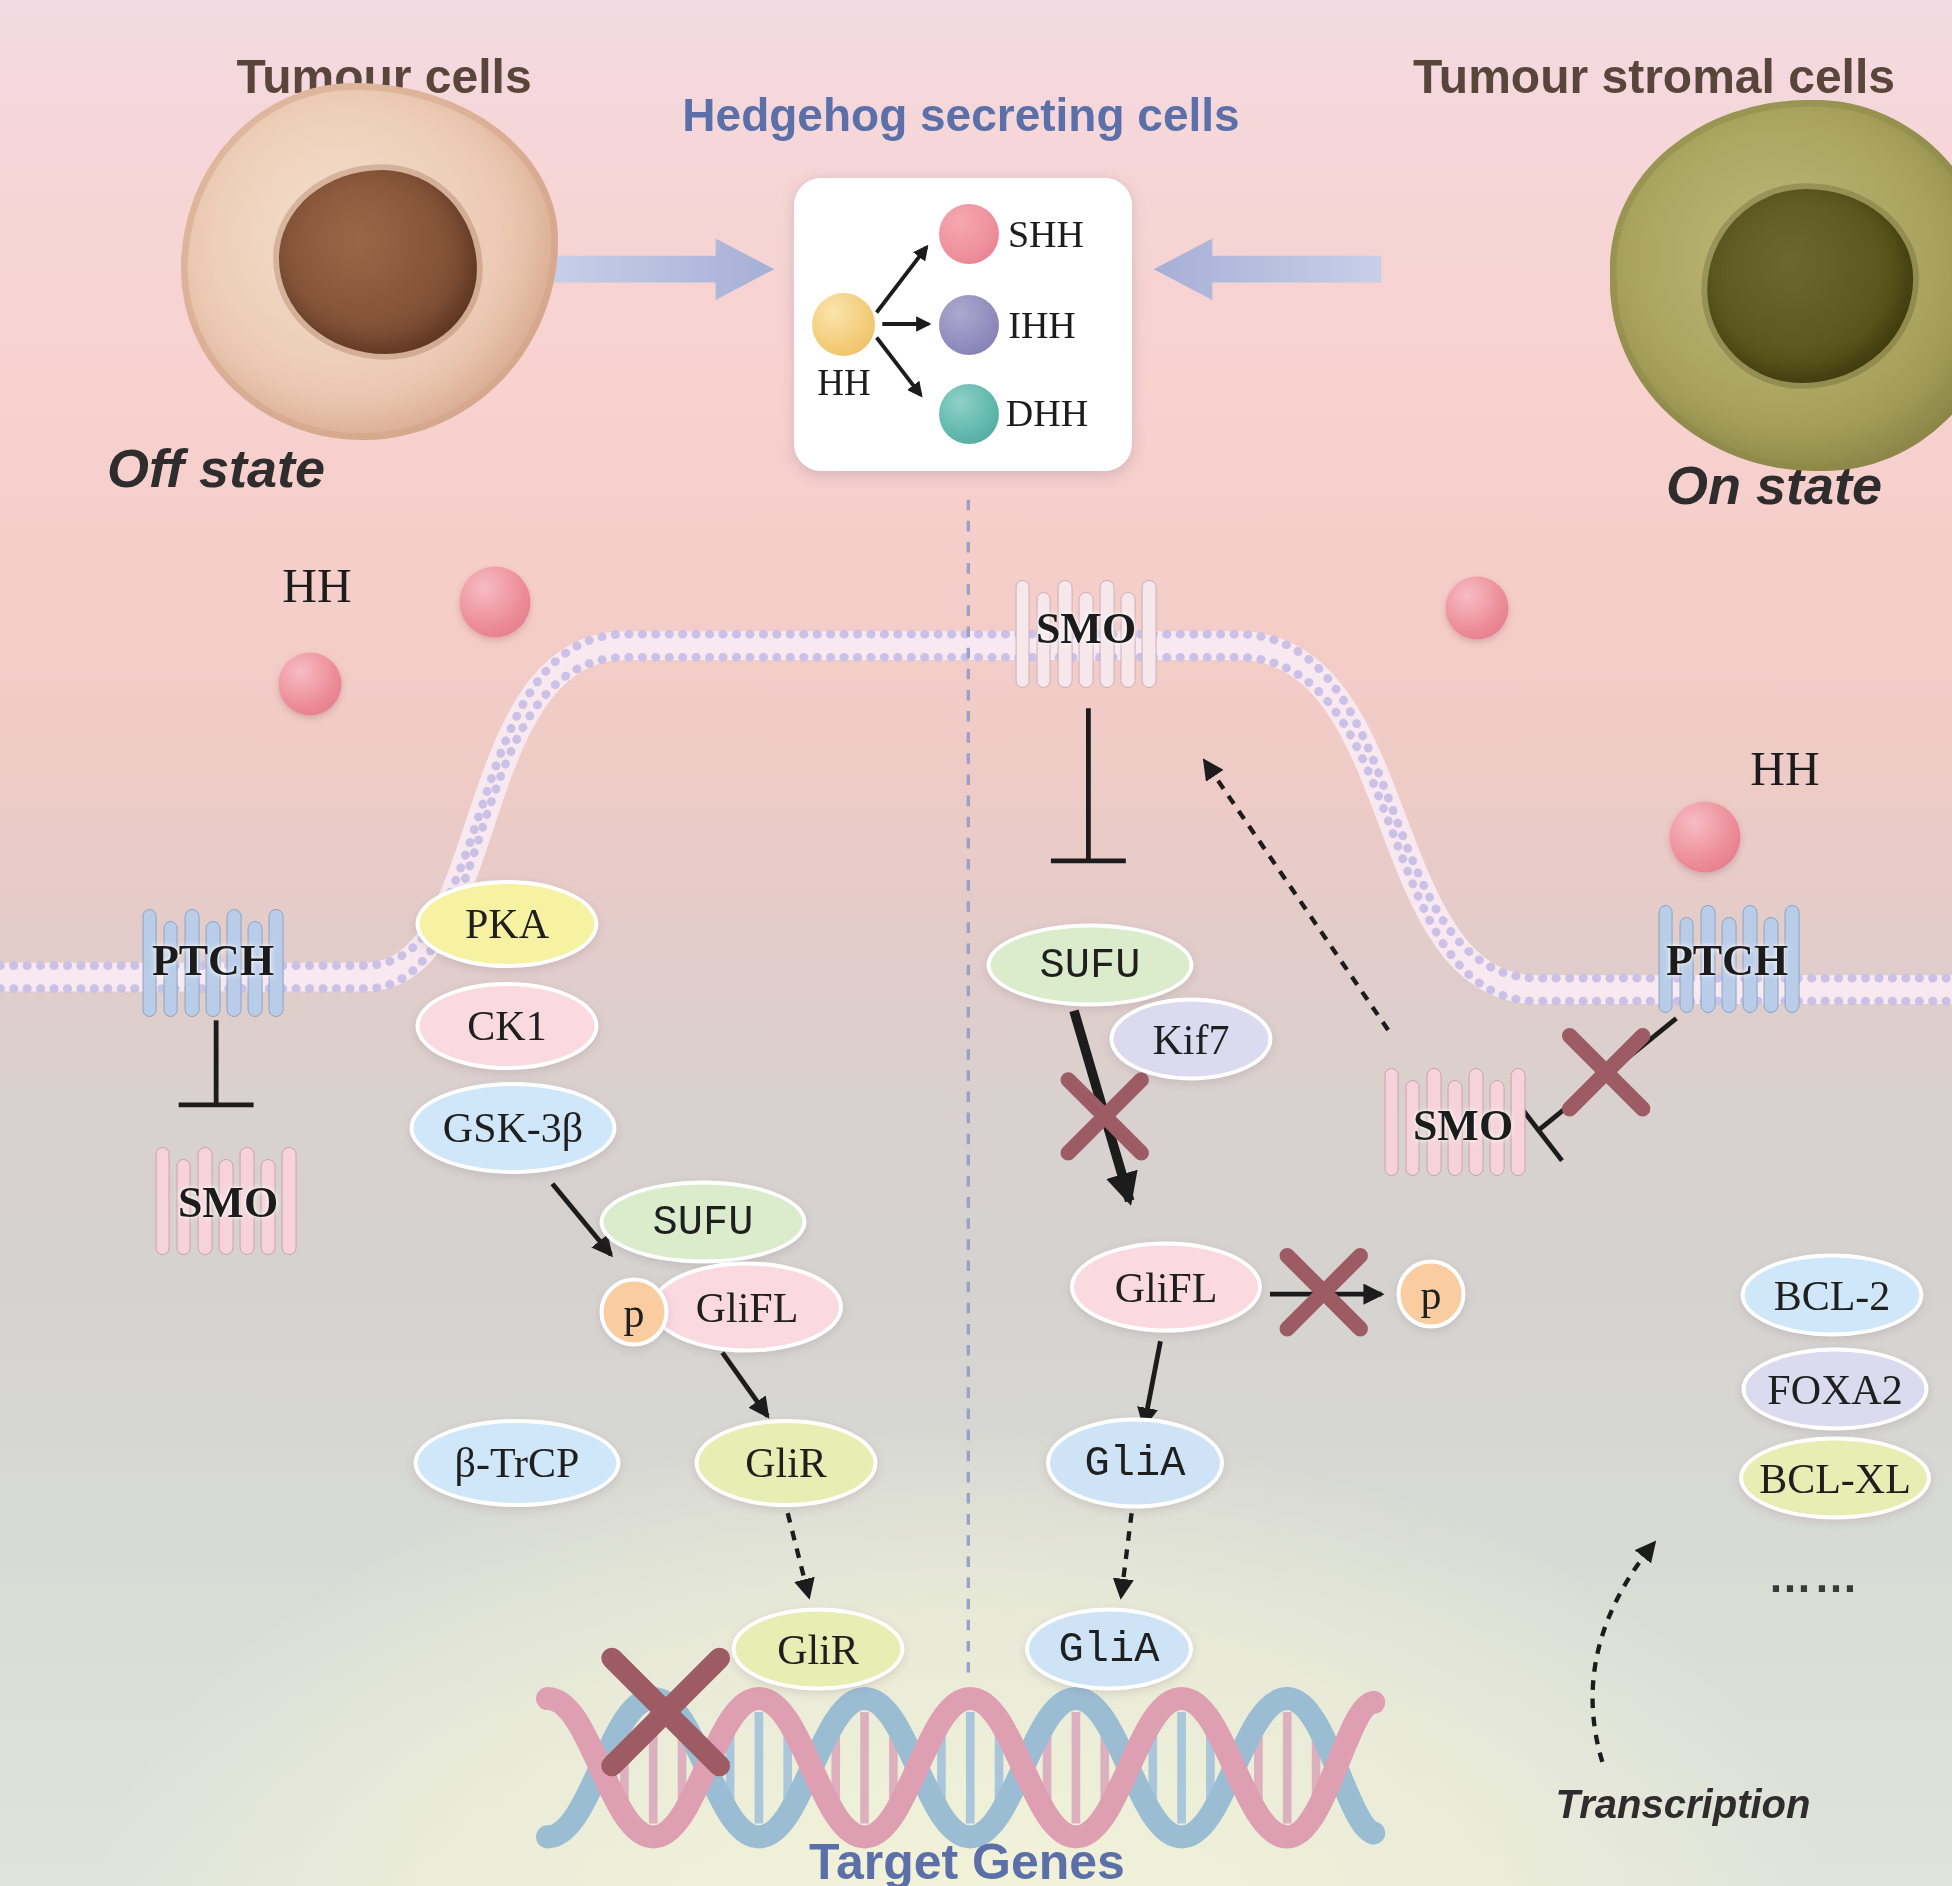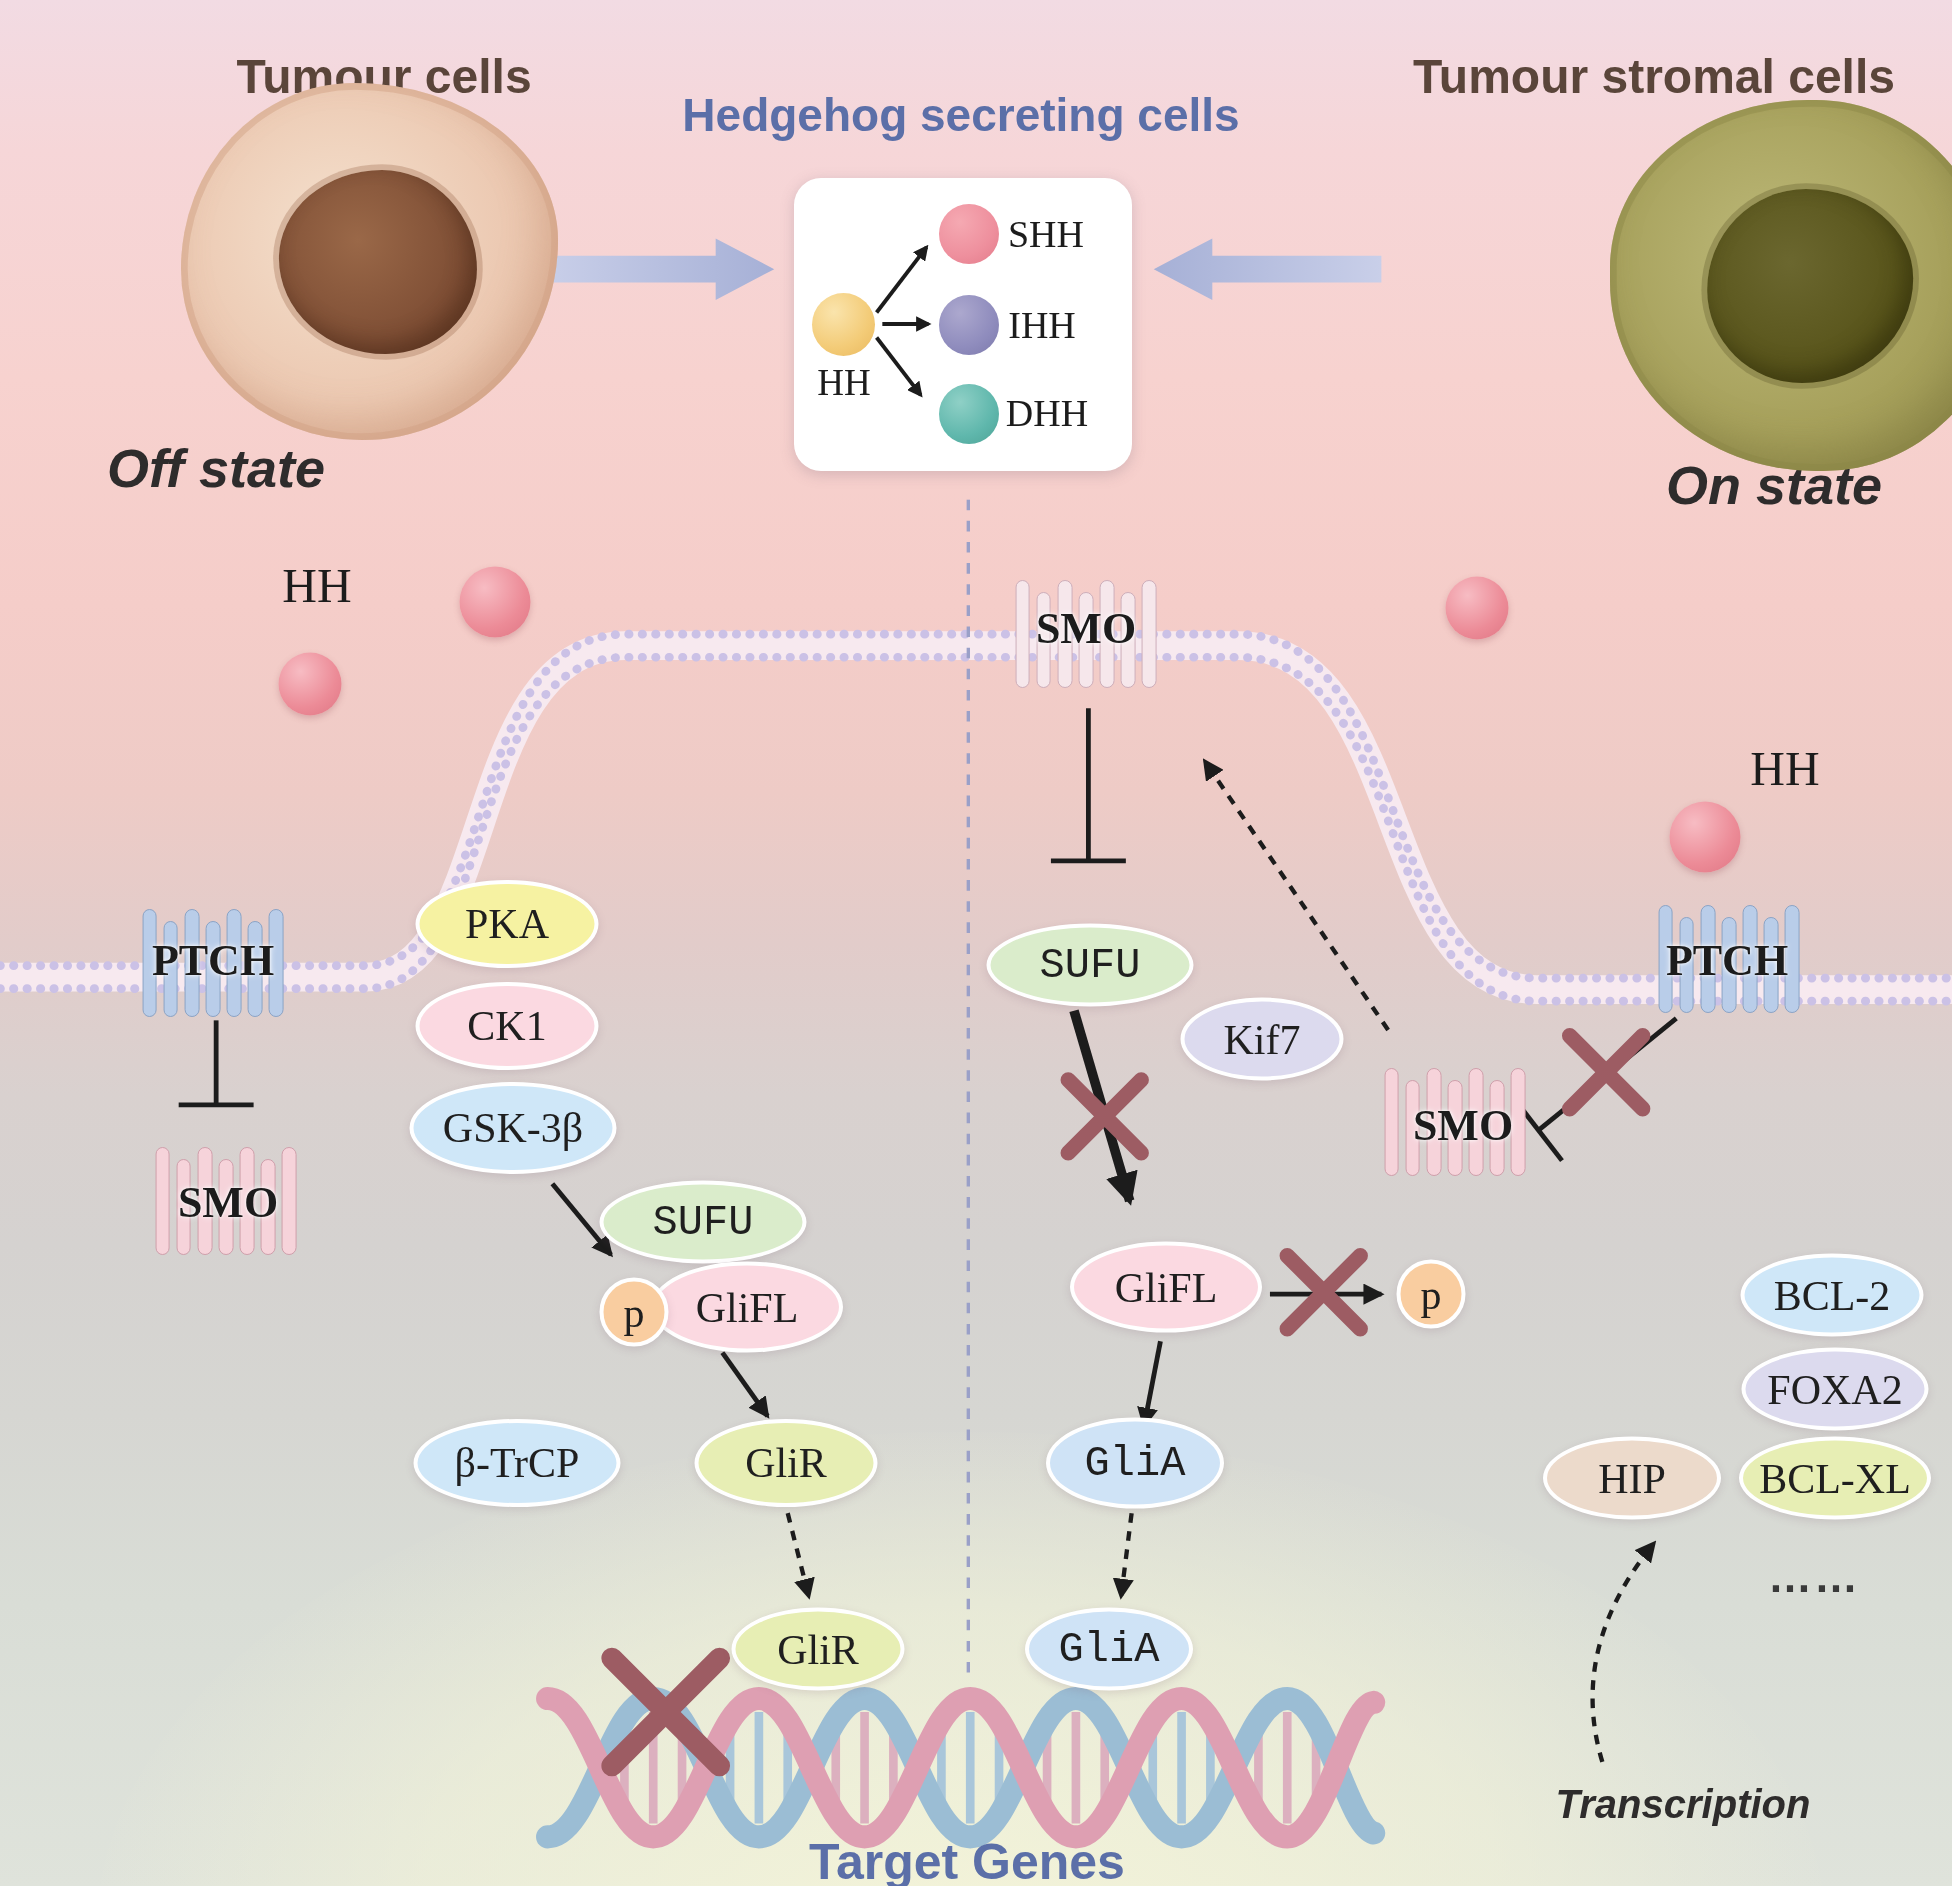--- a/index.html
+++ b/index.html
@@ -270,29 +270,28 @@
   <div class="pill c-pink" style="left:507px;top:1026px;width:183px;height:88px">CK1</div>
   <div class="pill c-blue" style="left:513px;top:1128px;width:207px;height:92px">GSK-3β</div>
   <div class="pill c-green" style="left:703px;top:1222px;width:207px;height:83px">SUFU</div>
   <div class="pill c-pink" style="left:747px;top:1307px;width:192px;height:91px">GliFL</div>
   <div class="pill c-orange" style="left:634px;top:1312px;width:69px;height:69px">p</div>
   <div class="pill c-blue" style="left:517px;top:1463px;width:207px;height:88px">β-TrCP</div>
   <div class="pill c-lime" style="left:786px;top:1463px;width:183px;height:88px">GliR</div>
   <div class="pill c-lime" style="left:818px;top:1649px;width:173px;height:83px">GliR</div>
 
   <div class="pill c-green" style="left:1090px;top:965px;width:207px;height:83px">SUFU</div>
-  <div class="pill c-lav" style="left:1262px;top:1039px;width:163px;height:83px">Kif7</div>
+  <div class="pill c-lav" style="left:1191px;top:1039px;width:163px;height:83px">Kif7</div>
   <div class="pill c-pink" style="left:1166px;top:1287px;width:192px;height:91px">GliFL</div>
   <div class="pill c-orange" style="left:1431px;top:1294px;width:69px;height:69px">p</div>
   <div class="pill c-blue2" style="left:1135px;top:1463px;width:178px;height:91px">GliA</div>
   <div class="pill c-blue2" style="left:1109px;top:1649px;width:168px;height:83px">GliA</div>
 
   <div class="pill c-blue" style="left:1832px;top:1295px;width:183px;height:83px">BCL-2</div>
   <div class="pill c-lav" style="left:1835px;top:1389px;width:187px;height:83px">FOXA2</div>
-  <div class="pill c-tan" style="left:1632px;top:1478px;width:178px;height:83px">HIP</div>
   <div class="pill c-lime" style="left:1835px;top:1478px;width:192px;height:83px">BCL-XL</div>
   <div class="lbl dots" style="left:1814px;top:1577px">……</div>
   <div class="lbl state" style="left:1683px;top:1804px;font-size:40px">Transcription</div>
 
   <div class="lbl h-blue" style="left:967px;top:1862px;font-size:50px">Target Genes</div>
 
 </div>
 
 
 </body></html>

